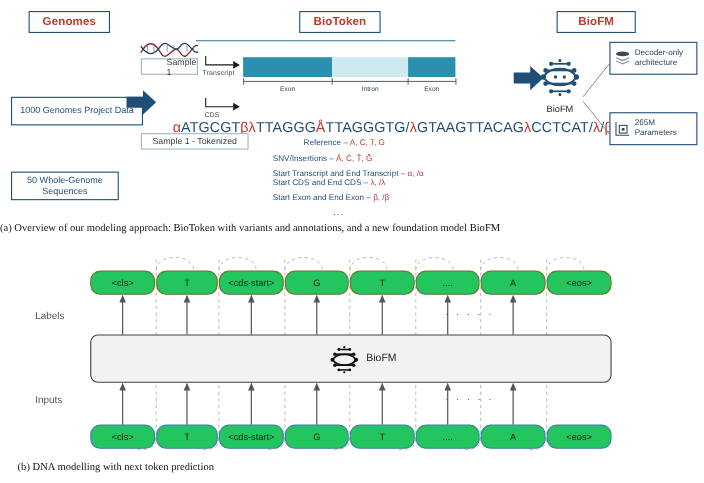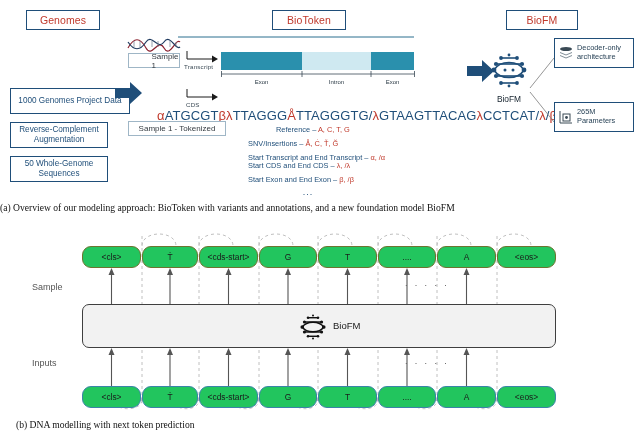--- a/index.html
+++ b/index.html
@@ -8,21 +8,21 @@
     font-family:"Liberation Sans",sans-serif;
     position:relative;overflow:hidden;
     -webkit-font-smoothing:antialiased;
   }
   .fig{position:absolute;left:0;top:0;width:640px;height:439px;}
   .abs{position:absolute;}
 
   
   .hdr-box{
     border:1.5px solid #1f4e79;background:#ffffff;
-    color:#c0392b;font-weight:normal;font-size:10.5px;
+    color:#c0392b;font-weight:bold;font-size:10.5px;
     display:flex;align-items:center;justify-content:center;
     letter-spacing:.1px;
   }
   
   .src-box{
     border:1.5px solid #1f4e79;background:#ffffff;color:#1f4e79;
     font-size:8.2px;line-height:1.25;
     display:flex;align-items:center;justify-content:center;
     text-align:center;padding:2px 3px;box-sizing:border-box;
   }
@@ -71,21 +71,20 @@
 
 <div class="fig">
 
   <div class="abs" style="left:0;top:0;width:640px;height:215px;">
 
     <div class="hdr-box abs" style="left:26px;top:10px;width:72px;height:18px;">Genomes</div>
     <div class="hdr-box abs" style="left:272px;top:10px;width:72px;height:18px;">BioToken</div>
     <div class="hdr-box abs" style="left:506px;top:10px;width:70px;height:18px;">BioFM</div>
 
     <div class="src-box abs" style="left:10px;top:88px;width:120px;height:26px;">1000 Genomes Project Data</div>
-    <div class="src-box abs" style="left:10px;top:122px;width:98px;height:26px;">Reverse-Complement Augmentation</div>
     <div class="src-box abs" style="left:10px;top:156px;width:98px;height:26px;">50 Whole-Genome Sequences</div>
 
     <svg class="abs" style="left:114px;top:80px;" width="30" height="28" viewBox="0 0 30 28">
       <path d="M1 8 H16 V2 L28 13 L16 24 V18 H1 Z" fill="#1f4e79"></path>
     </svg>
 
     <svg class="abs" style="left:126px;top:34px;" width="56" height="18" viewBox="0 0 56 18">
       <path d="M2 14 C8 3, 14 3, 20 14 S32 3, 38 14 S50 3, 54 8" stroke="#8b2230" stroke-width="1.2" fill="none"></path>
       <path d="M2 8 C8 17, 14 17, 20 8 S32 17, 38 8 S50 17, 54 13" stroke="#1f3a5f" stroke-width="1.2" fill="none"></path>
       <g stroke="#6a7a8a" stroke-width=".7">
@@ -262,21 +261,21 @@
 
     <div class="tok-box lab" style="left:82px;top:14px;width:59px;height:22px;">&lt;cls&gt;</div>
     <div class="tok-box lab" style="left:142px;top:14px;width:56px;height:22px;">Ṫ</div>
     <div class="tok-box lab" style="left:199px;top:14px;width:59px;height:22px;">&lt;cds-start&gt;</div>
     <div class="tok-box lab" style="left:259px;top:14px;width:58px;height:22px;">G</div>
     <div class="tok-box lab" style="left:318px;top:14px;width:59px;height:22px;">T</div>
     <div class="tok-box lab" style="left:378px;top:14px;width:58px;height:22px;">....</div>
     <div class="tok-box lab" style="left:437px;top:14px;width:59px;height:22px;">A</div>
     <div class="tok-box lab" style="left:497px;top:14px;width:59px;height:22px;">&lt;eos&gt;</div>
 
-    <div class="side-lbl abs" style="left:32px;top:50px;">Sample</div>
+    <div class="side-lbl abs" style="left:32px;top:50px;">Labels</div>
 
     <div class="dots-h abs" style="left:405px;top:46px;">. . . . .</div>
 
     <svg class="abs" style="left:0;top:36px;" width="640" height="36" viewBox="0 0 640 36">
       <g stroke="#555555" stroke-width="1.1">
         <line x1="111.5" y1="36" x2="111.5" y2="6"></line>
         <line x1="170" y1="36" x2="170" y2="6"></line>
         <line x1="228.5" y1="36" x2="228.5" y2="6"></line>
         <line x1="288" y1="36" x2="288" y2="6"></line>
         <line x1="347.5" y1="36" x2="347.5" y2="6"></line>

